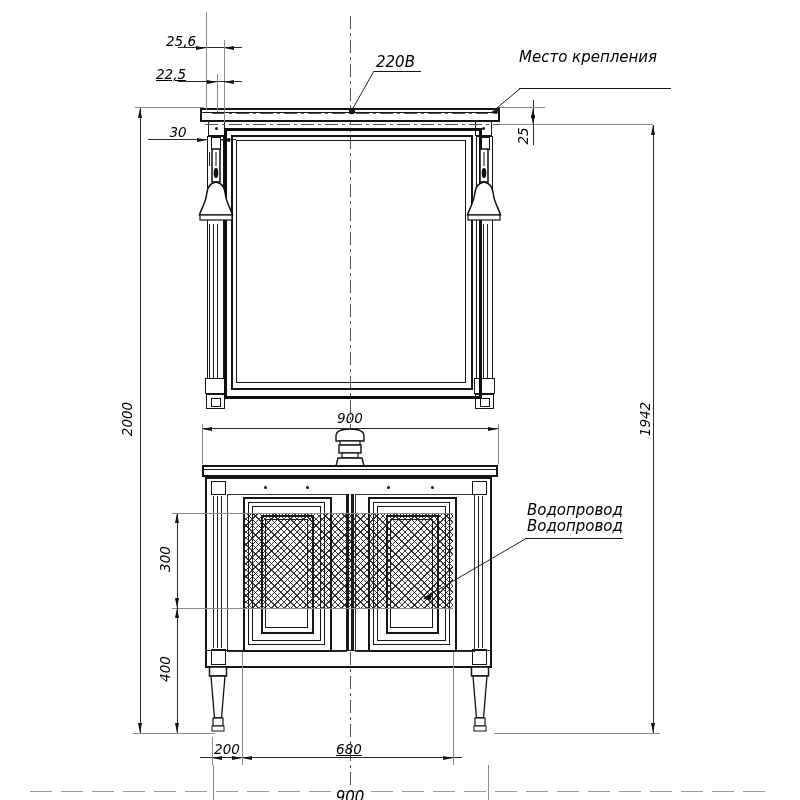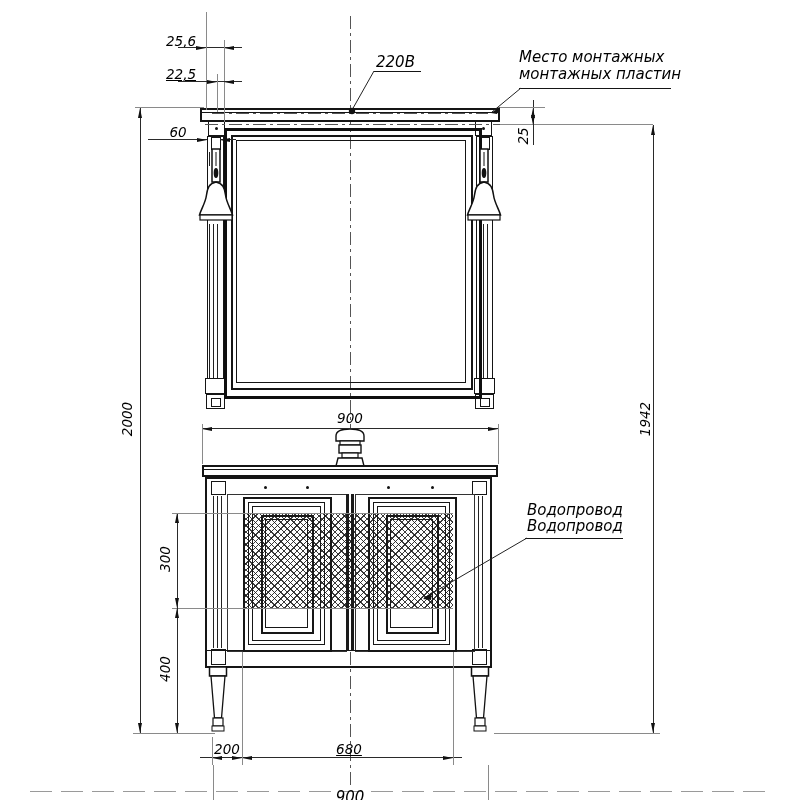--- a/index.html
+++ b/index.html
@@ -155,27 +155,27 @@
     <rect x="4" y="60" width="12" height="5" fill="#fff" stroke="#111" stroke-width="1"></rect>
   </svg>
 
   <div class="dt" style="left:161px;top:33px;width:40px;">25,6</div>
   <div class="dimln" style="left:178px;top:47px;width:64px;height:1px;"></div>
   <div class="arr ar" style="left:196px;top:46px;"></div>
   <div class="arr al" style="left:224px;top:46px;"></div>
   <div class="ext" style="left:206px;top:12px;width:1px;height:98px;"></div>
   <div class="ext" style="left:224px;top:40px;width:1px;height:82px;"></div>
 
-  <div class="dt" style="left:161px;top:66px;width:40px;text-decoration:underline;">22,5</div>
+  <div class="dt" style="left:151px;top:66px;width:40px;text-decoration:underline;">22,5</div>
   <div class="dimln" style="left:178px;top:81px;width:64px;height:1px;"></div>
   <div class="arr ar" style="left:207px;top:80px;"></div>
   <div class="arr al" style="left:224px;top:80px;"></div>
   <div class="ext" style="left:217px;top:74px;width:1px;height:38px;"></div>
 
-  <div class="dt" style="left:164px;top:124px;width:28px;">60</div>
+  <div class="dt" style="left:164px;top:124px;width:28px;">30</div>
   <div class="dimln" style="left:148px;top:139px;width:59px;height:1px;"></div>
   <div class="arr ar" style="left:197px;top:138px;"></div>
   <div class="dimln" style="left:220px;top:139px;width:16px;height:1px;"></div>
   <div class="arr al" style="left:220px;top:138px;"></div>
 
   <div class="vt" style="left:508px;top:128px;width:30px;">25</div>
   <div class="dimln" style="left:533px;top:100px;width:1px;height:45px;"></div>
   <div class="arr au" style="left:531px;top:108px;"></div>
   <div class="arr ad" style="left:531px;top:115px;"></div>
   <div class="ext" style="left:497px;top:107px;width:48px;height:1px;"></div>
@@ -224,22 +224,21 @@
   <div class="ext" style="left:453px;top:652px;width:1px;height:113px;"></div>
 
   <div class="ext" style="left:213px;top:765px;width:1px;height:35px;"></div>
   <div class="ext" style="left:488px;top:765px;width:1px;height:35px;"></div>
   <div class="dashed" style="left:30px;top:791px;width:740px;"></div>
   <div class="dt" style="left:330px;top:790px;width:40px;font-size:15px;line-height:15px;">900</div>
 
   <div class="note" style="left:376px;top:54px;">220В</div>
   <div class="ln" style="left:374px;top:71px;width:47px;height:1px;"></div>
 
-  <div class="note" style="left:519px;top:49px;">Место монтажных</div>
-  <div class="note" style="left:519px;top:66px;">монтажных пластин</div>
+  <div class="note" style="left:519px;top:49px;">Место крепления</div>
   <div class="ln" style="left:519px;top:88px;width:152px;height:1px;"></div>
 
   <div class="note" style="left:527px;top:502px;">Водопровод</div>
   <div class="note" style="left:527px;top:518px;">Водопровод</div>
   <div class="ln" style="left:525px;top:538px;width:98px;height:1px;"></div>
 
   <svg class="abs" style="left:0;top:0;" width="800" height="800" viewBox="0 0 800 800">
     <line x1="374" y1="71" x2="352" y2="110" stroke="#222" stroke-width="1"></line>
     <circle cx="352" cy="111" r="3.2" fill="#111"></circle>
     <line x1="521" y1="88" x2="492" y2="112" stroke="#222" stroke-width="1"></line>

